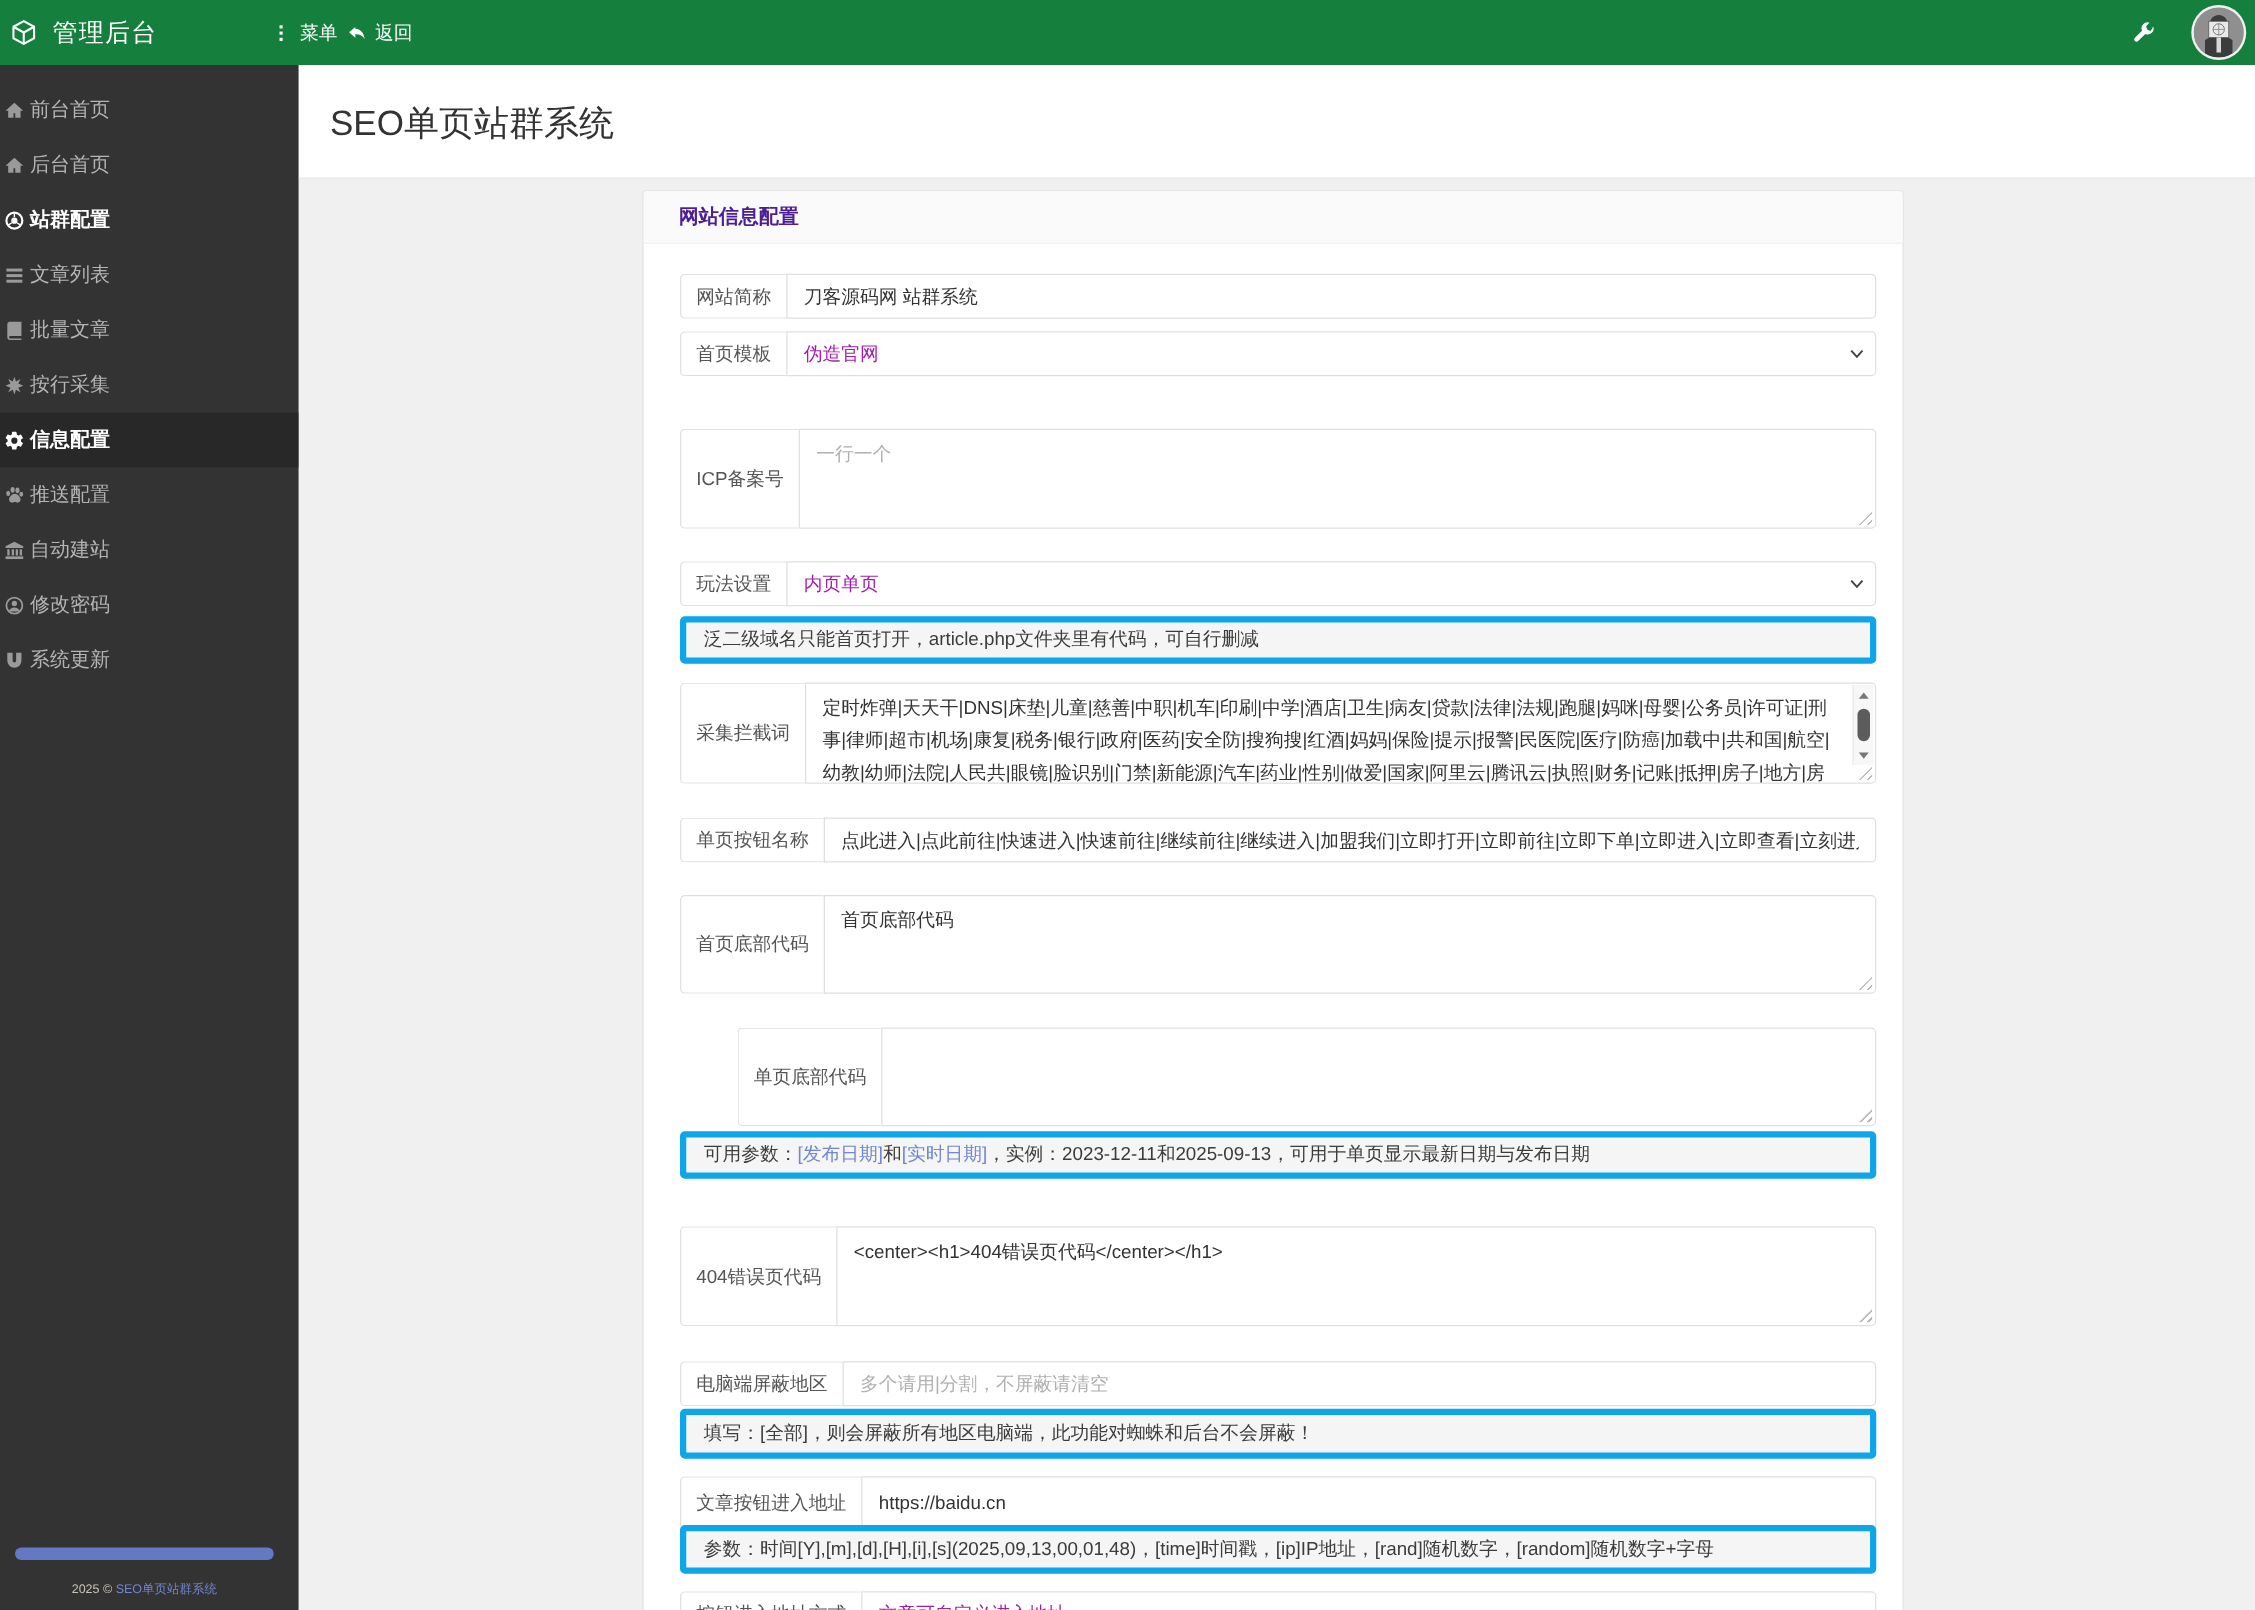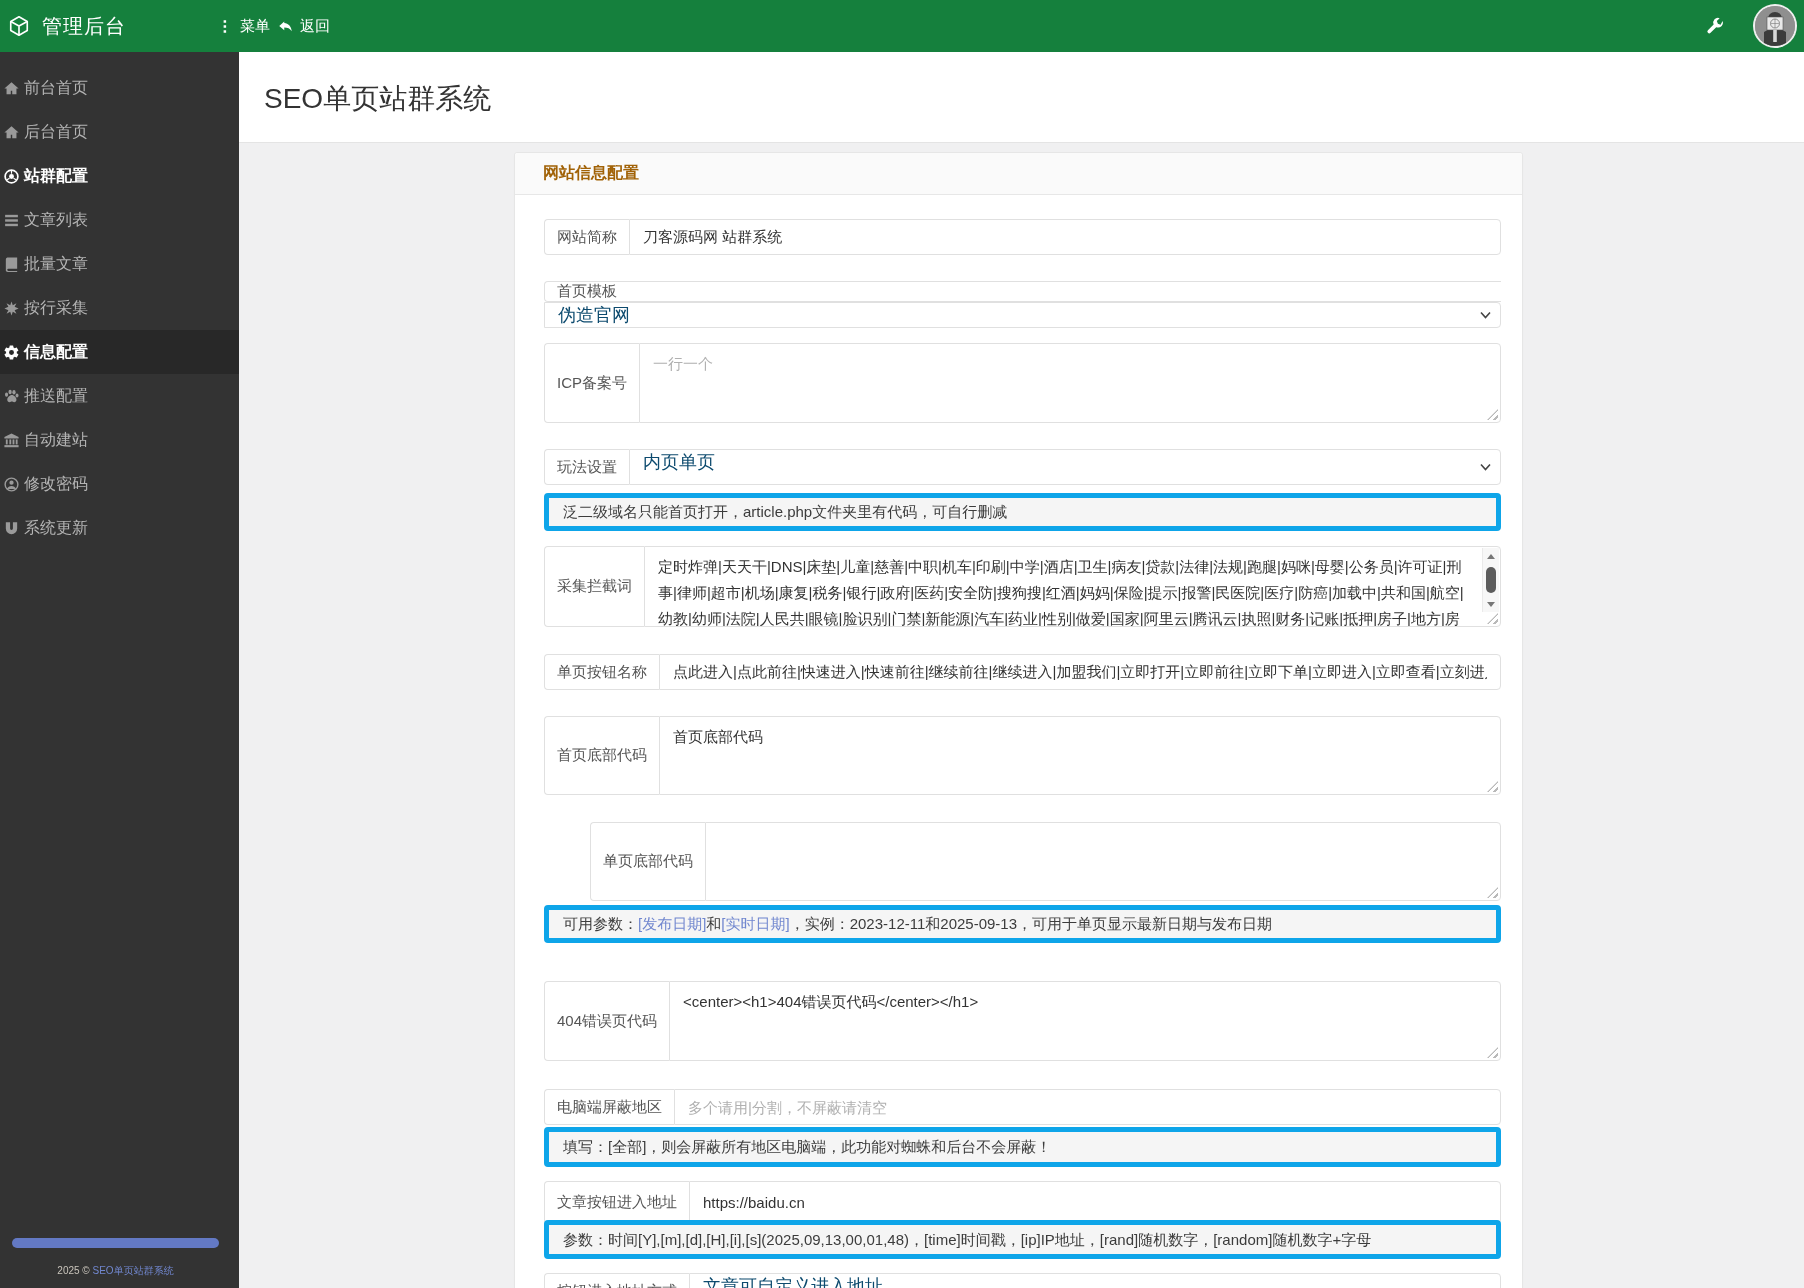--- a/index.html
+++ b/index.html
@@ -37,34 +37,34 @@
   
   .page-head { position:absolute; left:239px; top:52px; width:1565px; height:91px; background:#ffffff; border-bottom:1px solid #e4e4e4; }
   .page-title { position:absolute; left:25px; top:28px; font-size:28px; font-weight:400; color:#333; }
   .content { position:absolute; left:239px; top:143px; width:1565px; height:1145px; background:#f0f0f1; }
 
   
   .card { position:absolute; left:514px; top:152px; width:1009px; height:1200px; background:#fff;
     border:1px solid #e6e6e6; border-radius:3px; box-shadow:0 1px 1px rgba(0,0,0,.04); }
   .card-head { position:absolute; left:0; top:0; right:0; height:42px; background:#fafafa;
     border-bottom:1px solid #e7e7e7; border-radius:3px 3px 0 0; display:flex; align-items:center; padding-left:28px; }
-  .card-title { font-size:16px; font-weight:bold; color:#a16207; }
+  .card-title { font-size:16px; font-weight:bold; color:#4c1d95; }
 
   .row { position:absolute; left:29px; width:957px; display:flex; }
   .addon { border:1px solid #e0e0e0; border-right:none; border-radius:4px 0 0 4px; background:#fff;
     display:flex; align-items:center; padding:0 12px; font-size:15px; color:#555; white-space:nowrap; }
   .field { flex:1; border:1px solid #e0e0e0; border-radius:0 4px 4px 0; background:#fff; position:relative;
     font-size:15px; color:#333; overflow:hidden; }
   .field input, .field textarea { width:100%; height:100%; border:none; outline:none; background:transparent;
     font-family:inherit; font-size:15px; color:#333; resize:none; }
   .field input { padding:0 13px; }
   .field textarea { padding:7px 13px; line-height:26px; overflow:hidden; }
   .field ::placeholder { color:#b0b0b0; opacity:1; }
   .selbox { flex:1; border:1px solid #e0e0e0; border-radius:0 4px 4px 0; background:#fff; display:flex;
-    align-items:flex-start; padding:0 13px; font-size:18px; color:#0c4a6e; cursor:pointer; position:relative; }
+    align-items:center; padding:0 13px; font-size:15px; color:#a21caf; cursor:pointer; position:relative; }
   .selbox .chev { position:absolute; right:9px; top:50%; margin-top:-4px; width:11px; height:8px; color:#444; }
 
   .helpbox { position:absolute; left:29px; width:957px; background:#f5f5f5; border:5px solid #0ea5e9;
     border-radius:4px; font-size:15px; color:#3c3c3c; display:flex; align-items:center; padding:0 14px; line-height:20px; }
   .helpbox a { color:#7187cf; text-decoration:none; }
 
   
   .grip { position:absolute; right:2px; bottom:2px; width:11px; height:11px;
     background:repeating-linear-gradient(135deg, transparent 0 3px, #b9b9b9 3px 4.5px);
     clip-path:polygon(100% 0, 100% 100%, 0 100%); pointer-events:none; }
@@ -252,21 +252,21 @@
     <span class="card-title">网站信息配置</span>
   </div>
 
   <div class="row" style="top:66px; height:36px;">
     <div class="addon">网站简称</div>
     <div class="field">
       <input type="text" value="刀客源码网 站群系统" style="">
     </div>
   </div>
 
-  <div class="row" style="top:128px; height:36px;flex-direction:column;">
+  <div class="row" style="top:112px; height:36px;">
     <div class="addon">首页模板</div>
     <div class="selbox">
       <span>伪造官网</span>
       <svg class="chev" viewBox="0 0 11 8" fill="none" stroke="currentColor" stroke-width="1.6">
           <path d="M1 1.5 5.5 6.5 10 1.5"></path>
         </svg>
     </div>
   </div>
 
   <div class="row" style="top:190px; height:80px;">

